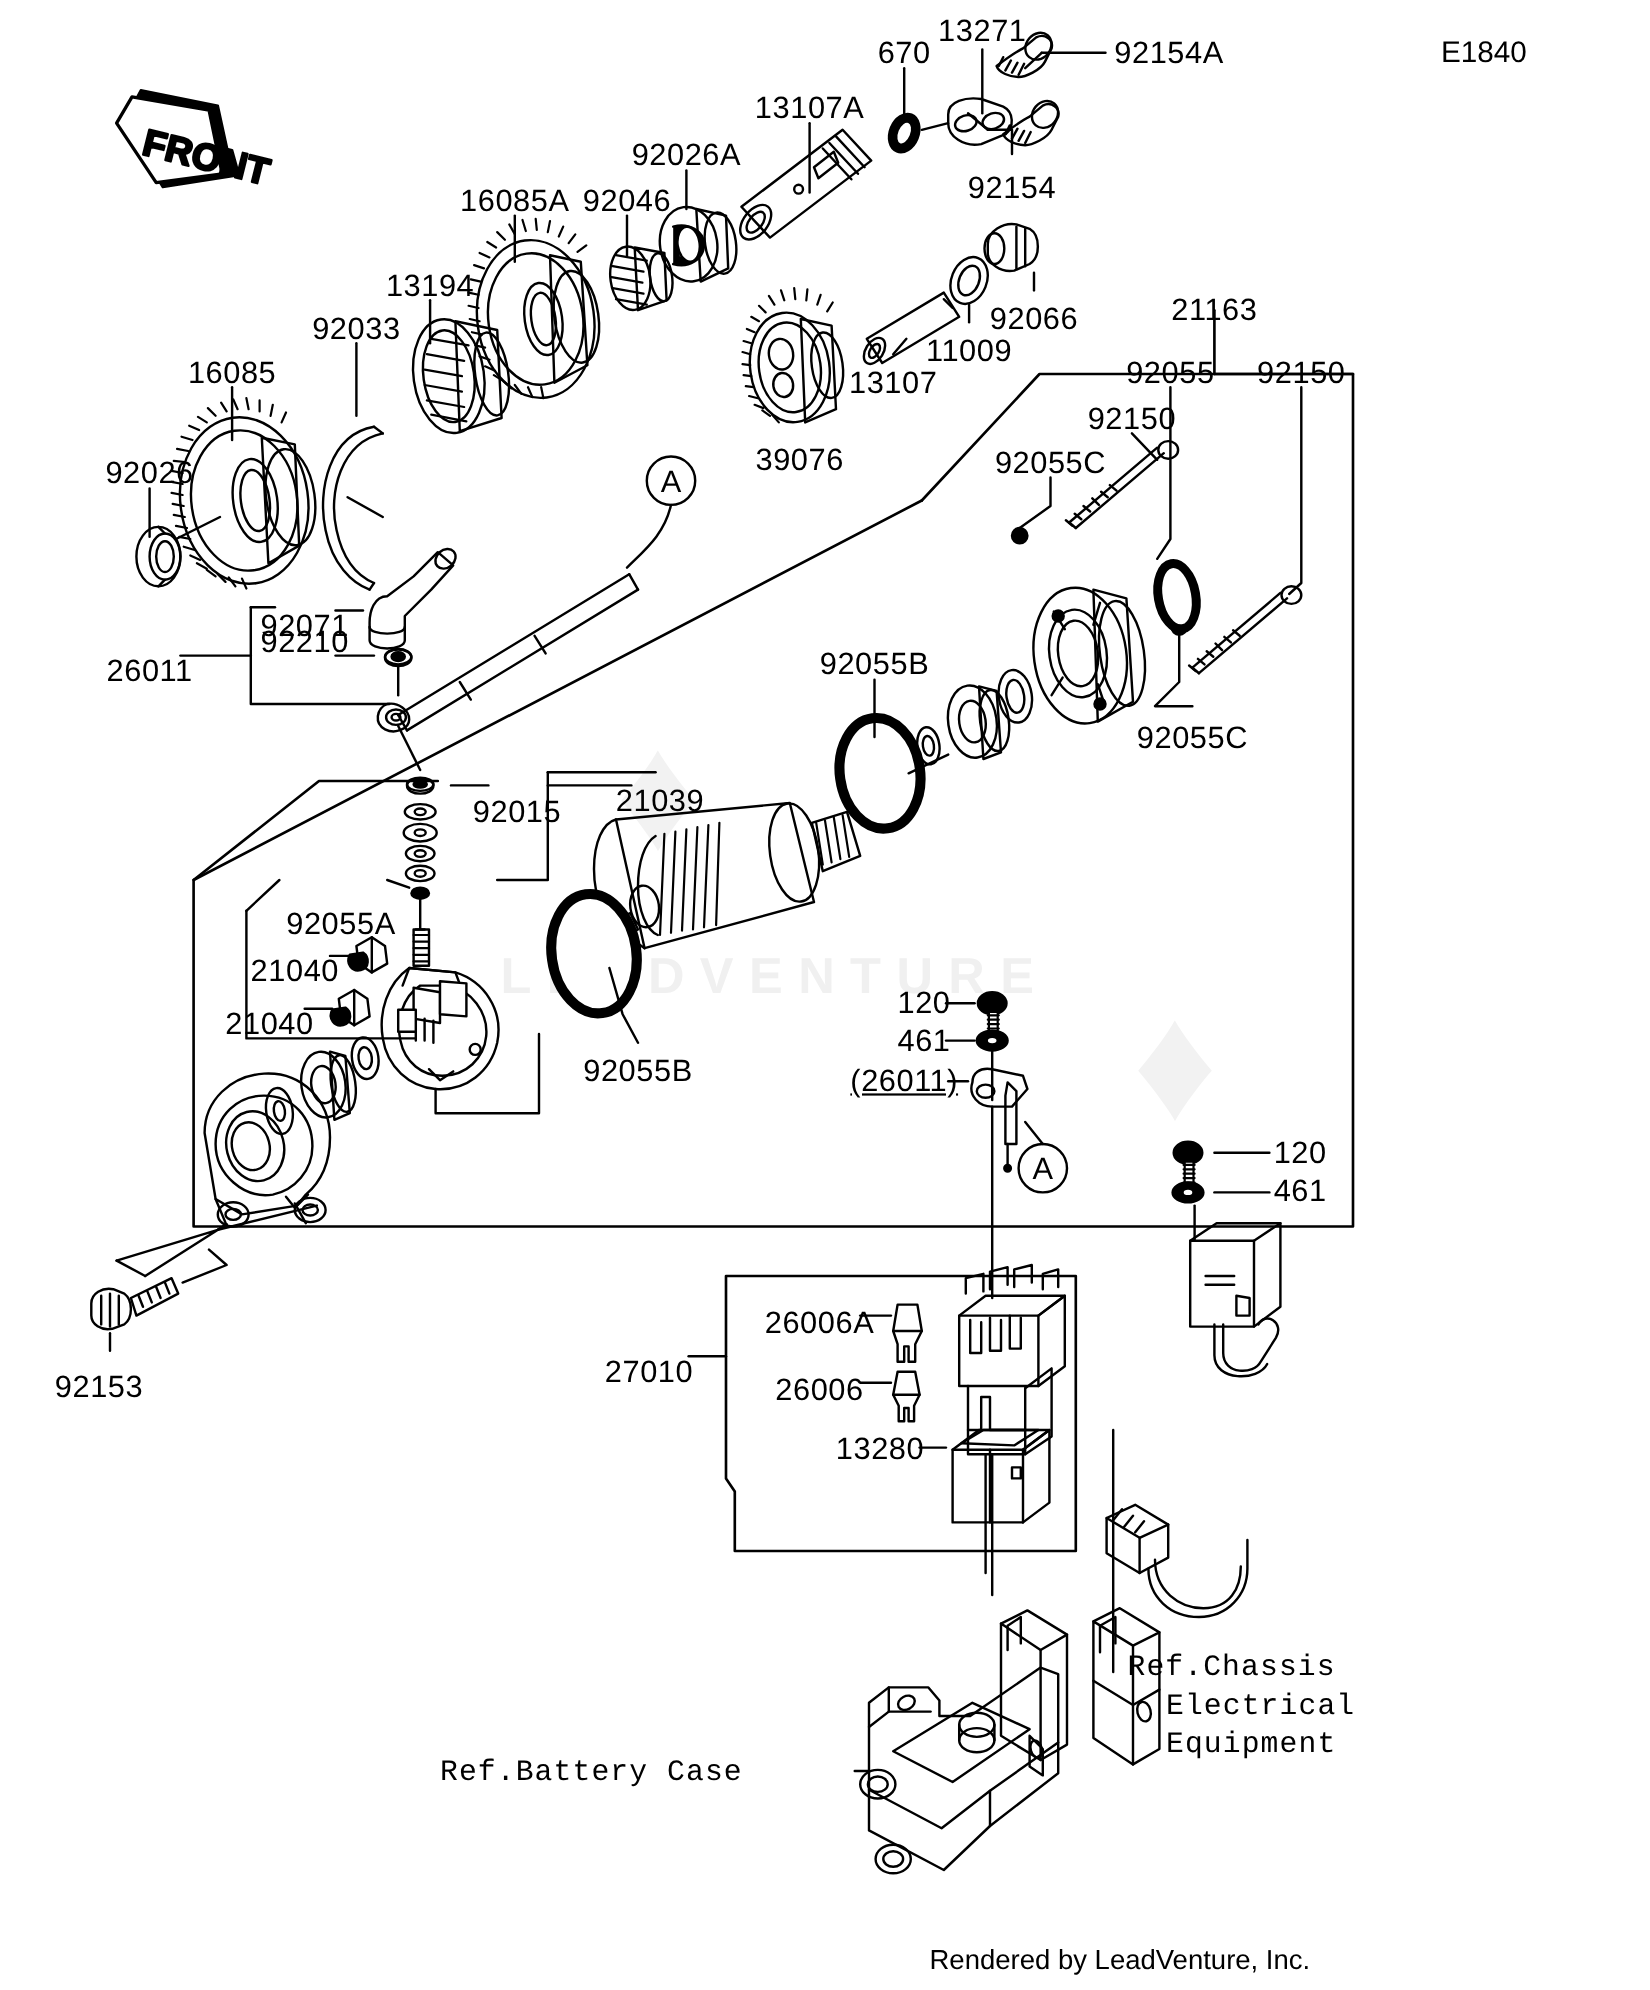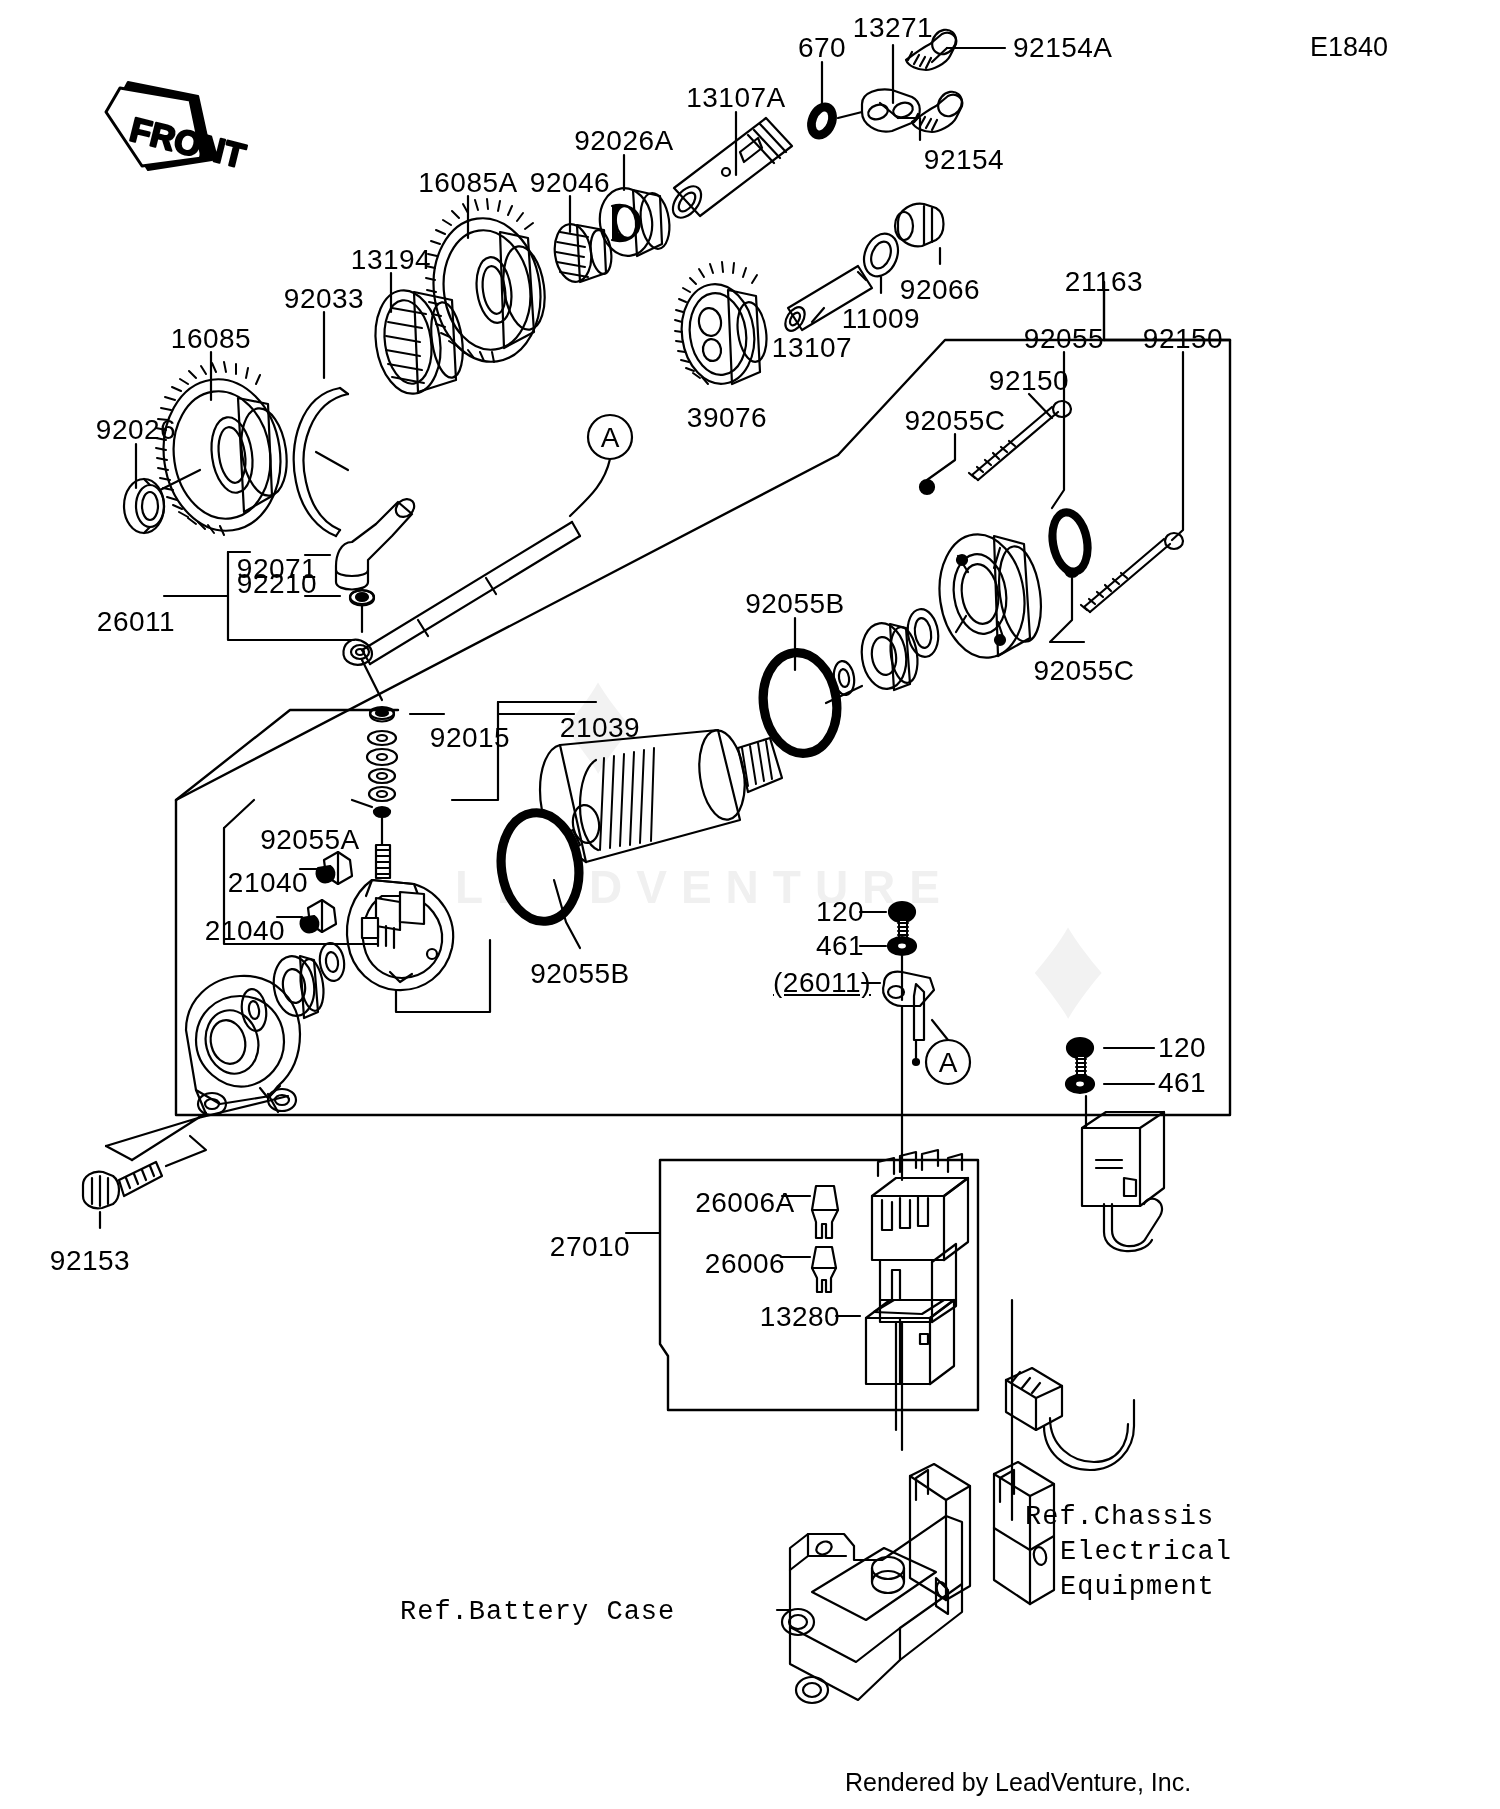--- a/index.html
+++ b/index.html
@@ -604,41 +604,41 @@
     </g>
     <path d="M777 1610 L790 1610"></path>
 
     </g>
   </svg>
 
   <div id="labels">
       <div class="lbl" style="left: 1013px; top: 34px;">92154A</div>
       <div class="lbl c" style="left: 893px; top: 14px;">13271</div>
       <div class="lbl c" style="left: 822px; top: 34px;">670</div>
-      <div class="lbl c" style="left: 920px; top: 146px; margin-left: 44px;">92154</div>
+      <div class="lbl c" style="left: 920px; top: 157px;">92154</div>
       <div class="lbl c" style="left: 736px; top: 84px;">13107A</div>
       <div class="lbl c" style="left: 624px; top: 127px;">92026A</div>
       <div class="lbl c" style="left: 570px; top: 169px;">92046</div>
       <div class="lbl c" style="left: 468px; top: 169px;">16085A</div>
       <div class="lbl c" style="left: 391px; top: 246px;">13194</div>
       <div class="lbl c" style="left: 324px; top: 285px;">92033</div>
       <div class="lbl c" style="left: 211px; top: 325px;">16085</div>
       <div class="lbl c" style="left: 136px; top: 416px;">92026</div>
       <div class="lbl c" style="left: 940px; top: 276px;">92066</div>
       <div class="lbl c" style="left: 881px; top: 305px;">11009</div>
       <div class="lbl c" style="left: 812px; top: 334px;">13107</div>
       <div class="lbl c" style="left: 727px; top: 404px;">39076</div>
       <div class="lbl c" style="left: 1104px; top: 268px;">21163</div>
       <div class="lbl c" style="left: 1029px; top: 367px;">92150</div>
       <div class="lbl c" style="left: 955px; top: 407px;">92055C</div>
       <div class="lbl c" style="left: 1064px; top: 325px;">92055</div>
       <div class="lbl c" style="left: 1183px; top: 325px;">92150</div>
       <div class="lbl c" style="left: 1084px; top: 657px;">92055C</div>
       <div class="lbl c" style="left: 277px; top: 555px;">92071</div>
-      <div class="lbl c" style="left: 136px; top: 596px; margin-top: 12px;">26011</div>
+      <div class="lbl c" style="left: 136px; top: 596px;">26011</div>
       <div class="lbl c" style="left: 277px; top: 570px;">92210</div>
       <div class="lbl c" style="left: 795px; top: 590px;">92055B</div>
       <div class="lbl c" style="left: 470px; top: 724px;">92015</div>
       <div class="lbl c" style="left: 600px; top: 714px;">21039</div>
       <div class="lbl c" style="left: 310px; top: 800px; margin-top: 26px;">92055A</div>
       <div class="lbl c" style="left: 268px; top: 869px;">21040</div>
       <div class="lbl c" style="left: 245px; top: 917px;">21040</div>
       <div class="lbl c" style="left: 580px; top: 960px;">92055B</div>
       <div class="lbl c" style="left: 90px; top: 1247px;">92153</div>
       <div class="lbl c" style="left: 840px; top: 898px;">120</div>

